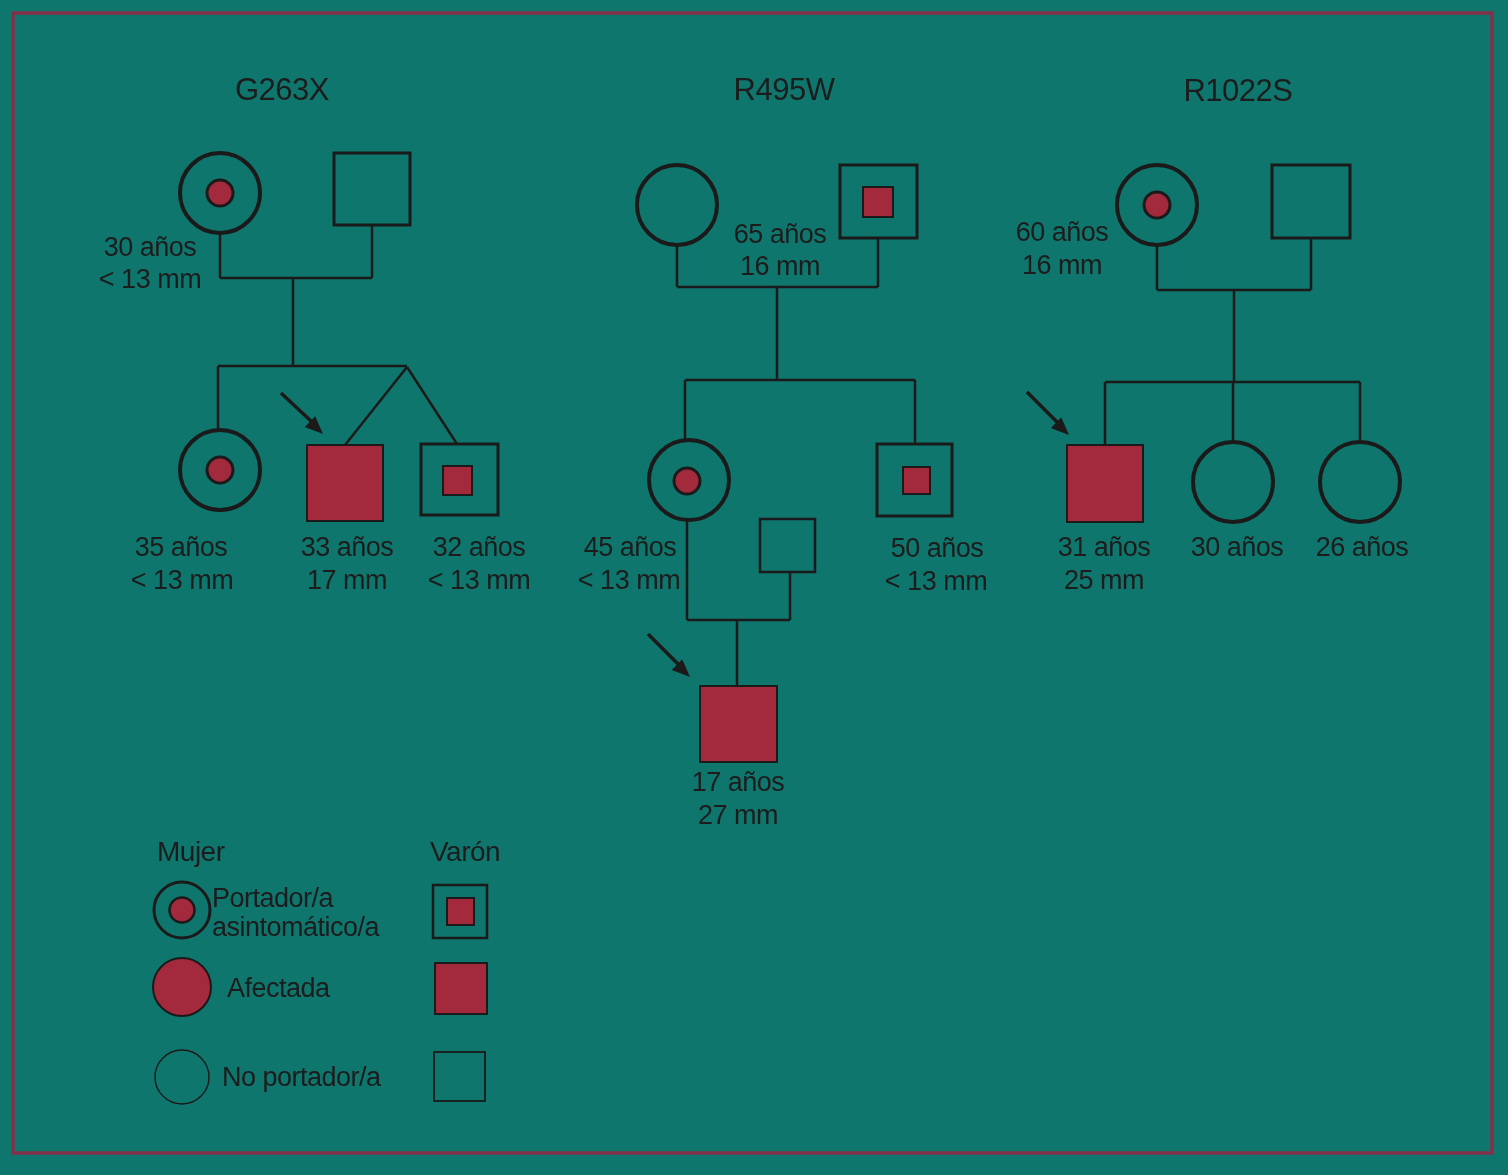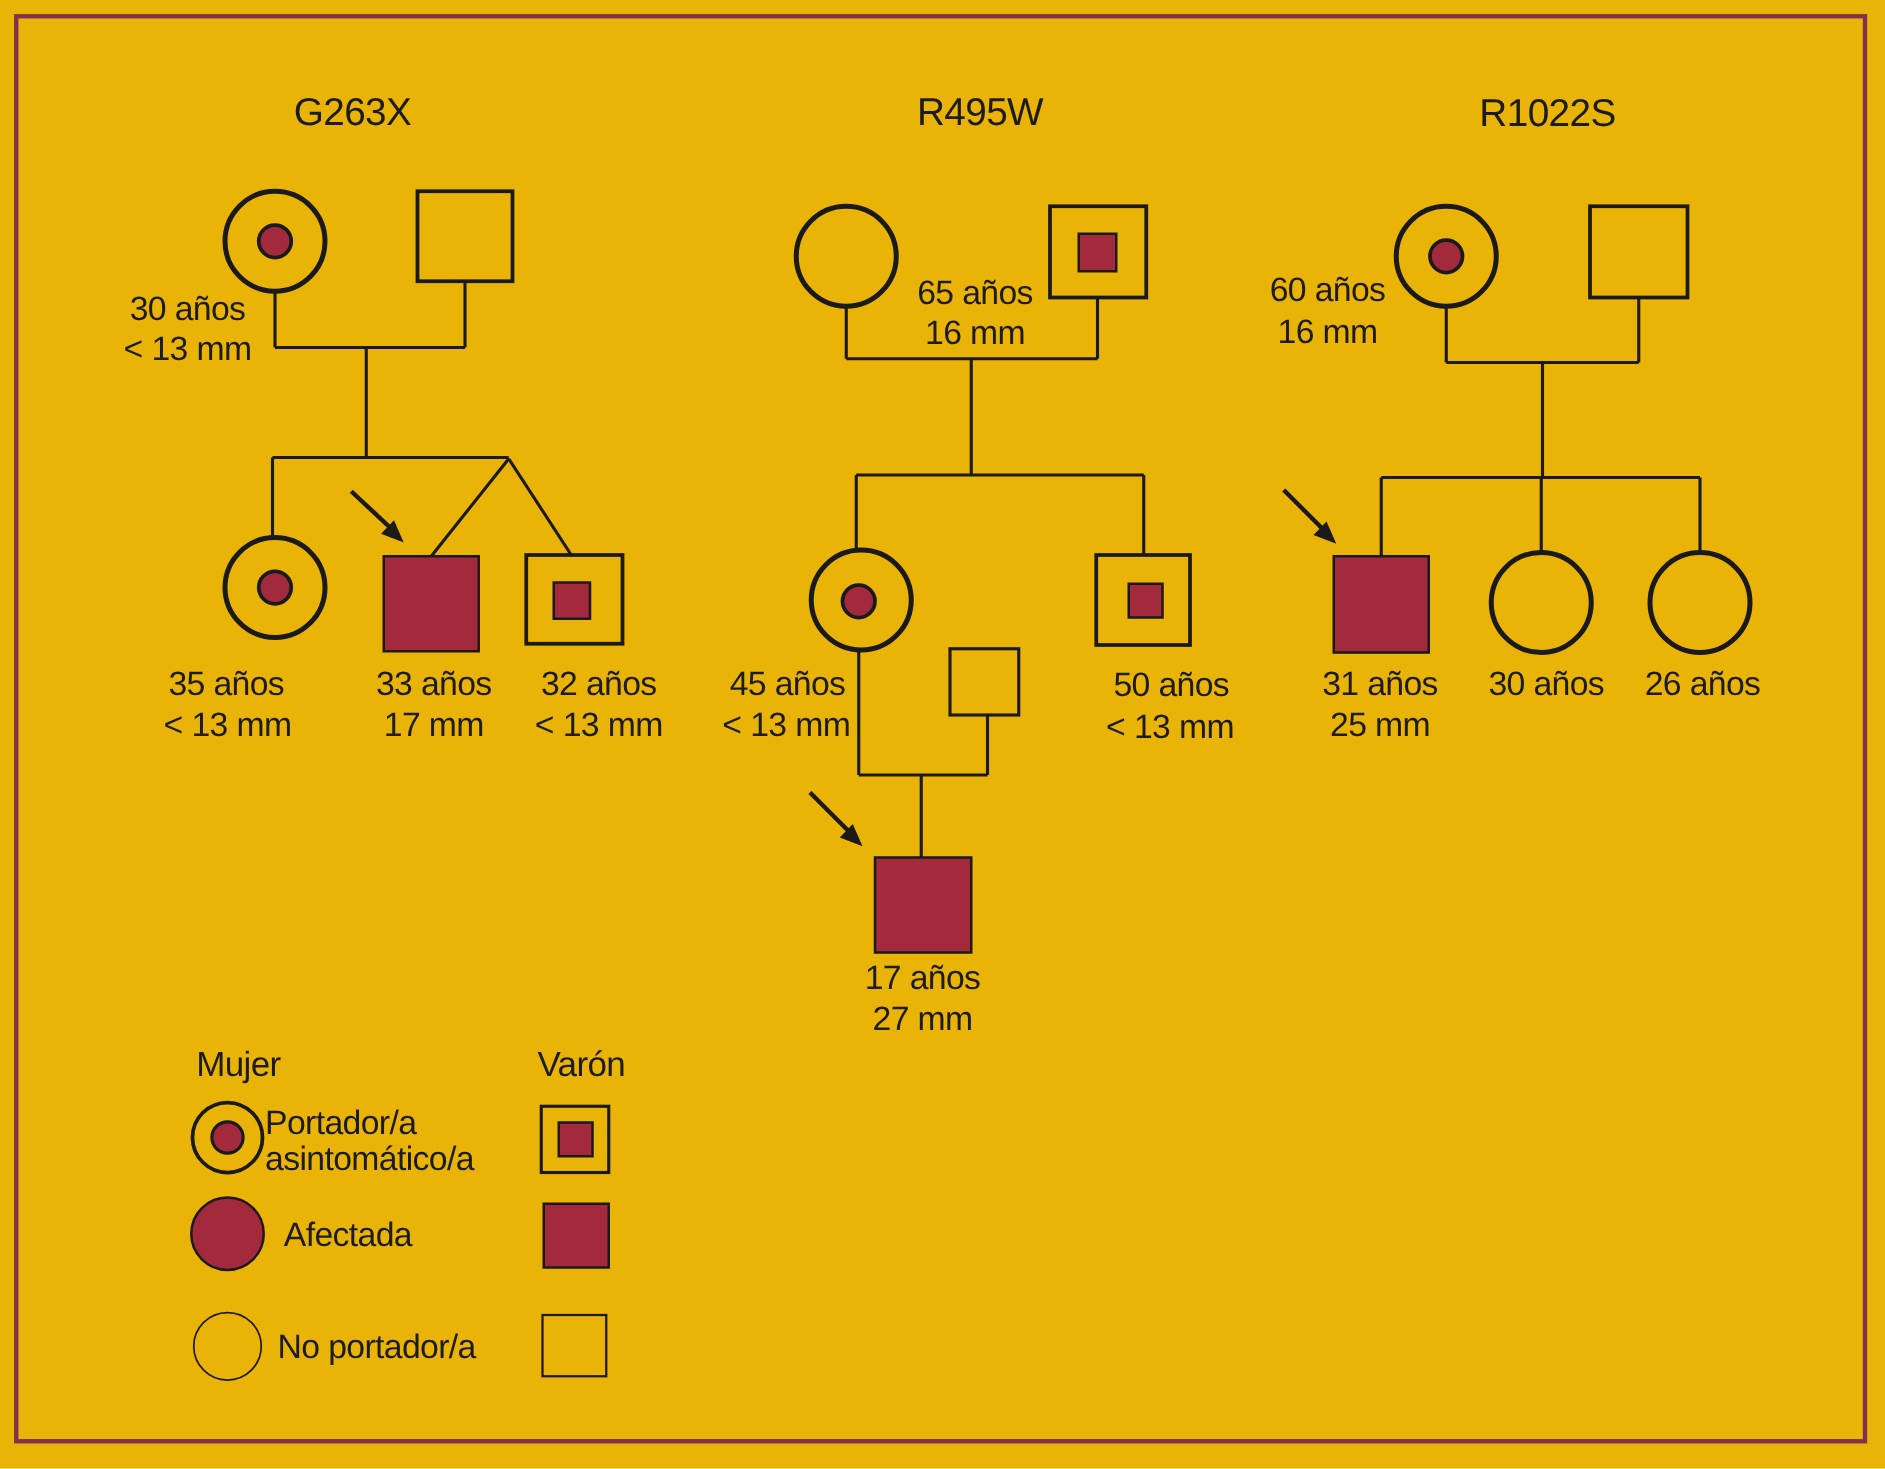--- a/index.html
+++ b/index.html
@@ -1,16 +1,16 @@
 <!DOCTYPE html>
 <html><head>
 <meta charset="utf-8">
 <style>
   html,body{margin:0;padding:0;background:#ffffff;}
-  #figure{position:relative;width:1508px;height:1175px;background:#eab308;overflow:hidden;}
+  #figure{position:relative;width:1508px;height:1175px;background:#0f766e;overflow:hidden;}
   svg{position:absolute;left:0;top:0;}
   .t{font-family:"Liberation Sans",sans-serif;fill:#1c1c1c;font-size:27px;text-anchor:middle;letter-spacing:-0.5px;}
   .title{font-size:31px;}
   .lg{text-anchor:start;font-size:28px;}
   .shape{fill:none;stroke:#1a1a1a;}
   .red{fill:#A3293C;stroke:#1a1a1a;}
   .rel{stroke:#1a1a1a;stroke-width:2.5;fill:none;}
   .arrowline{stroke:#1a1a1a;stroke-width:3.5;fill:none;}
   .arrowhead{fill:#1a1a1a;stroke:none;}
 </style>

